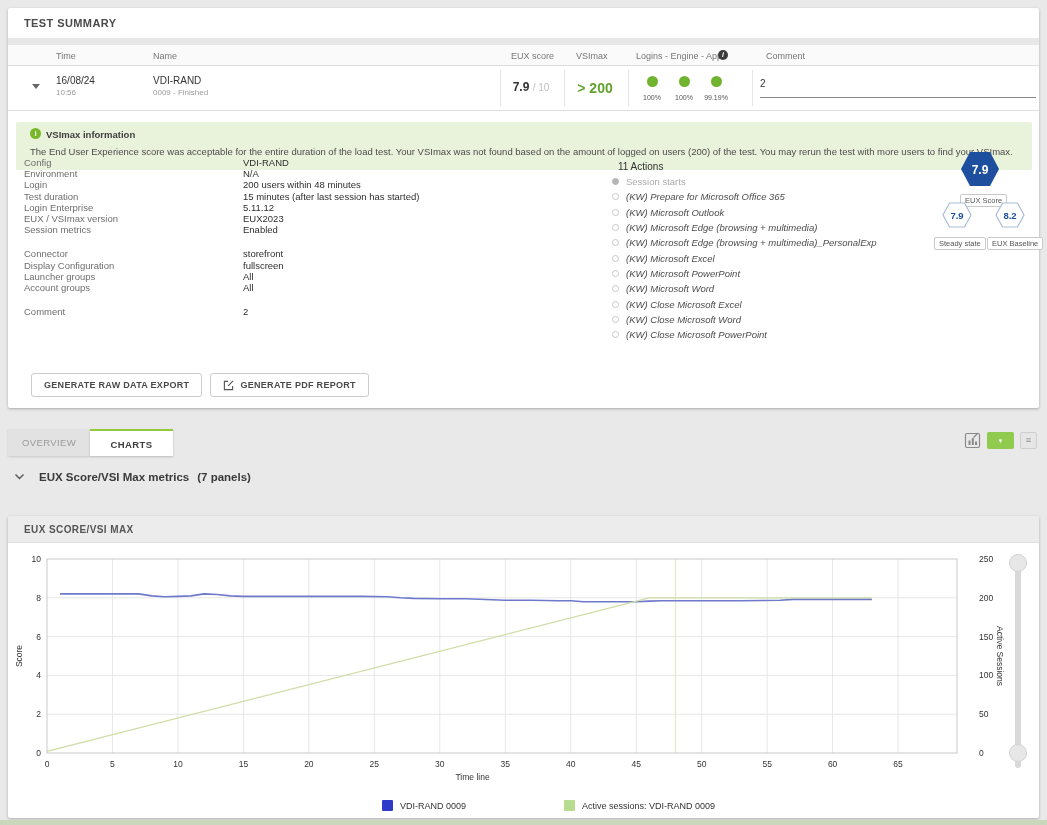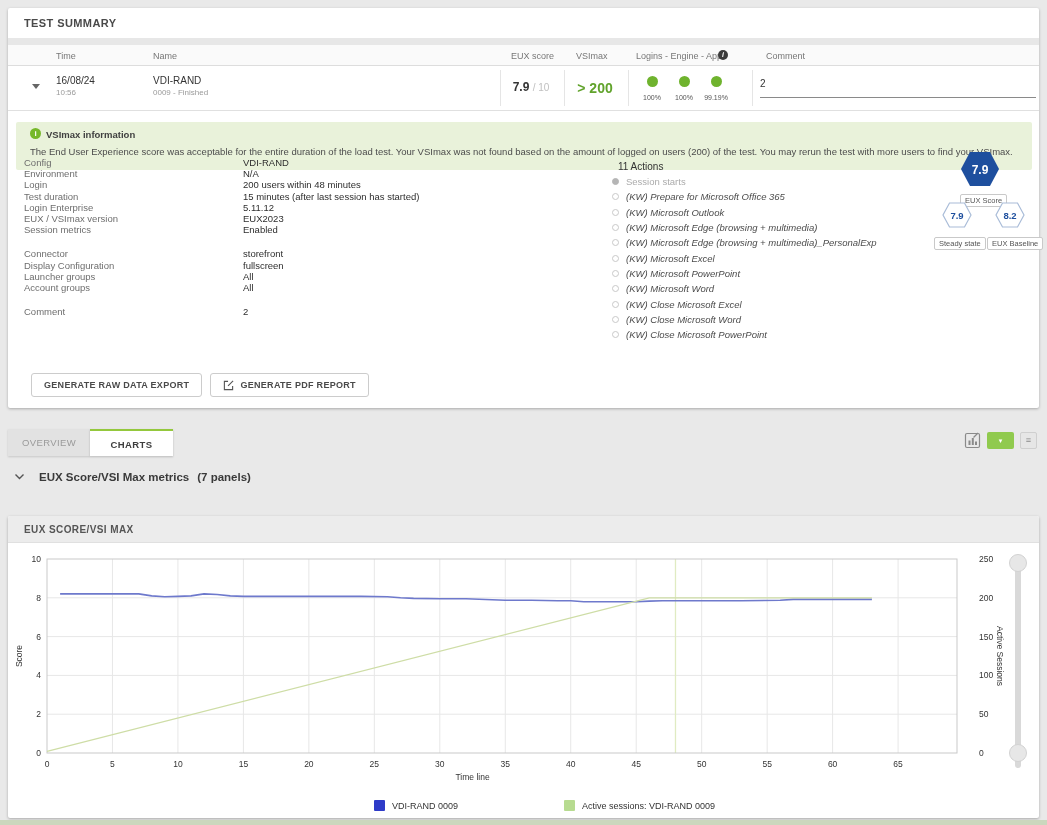--- a/index.html
+++ b/index.html
@@ -85,21 +85,21 @@
   
   .chart-card { left:8px; top:516px; width:1031px; height:302px; }
   .chart-header { position:absolute; left:0; top:0; right:0; height:27px; background:#ececec; border-bottom:1px solid #e0e0e0; font-size:10px; font-weight:bold; color:#555; letter-spacing:.4px; line-height:27px; padding-left:16px; border-radius:2px 2px 0 0; }
   .chart-svg { position:absolute; left:0; top:27px; }
   .tick { font-family:"Liberation Sans",sans-serif; font-size:8.5px; fill:#333; }
   .slider-track { position:absolute; left:1007px; top:44px; width:6px; height:208px; background:#d9d9d9; border-radius:3px; }
   .slider-handle { position:absolute; left:1001px; width:18px; height:18px; border-radius:50%; background:#e7e7e7; border:1px solid #d2d2d2; cursor:grab; }
   .sh-top { top:38px; } .sh-bottom { top:228px; }
   .legend { position:absolute; left:0; top:284px; width:1031px; height:16px; }
   .legend-item { position:absolute; display:flex; align-items:center; gap:7px; cursor:pointer; }
-  .li-0 { left:366px; } .li-1 { left:556px; }
+  .li-0 { left:374px; } .li-1 { left:556px; }
   .swatch { width:11px; height:11px; border-radius:1px; display:inline-block; }
   .legend-label { font-size:9px; color:#333; }
 
   .bottom-strip { position:absolute; left:0; top:820px; width:1047px; height:5px; background:#cbd7bd; }
 </style>
 </head>
 <body>
 
 <div class="page">
 

